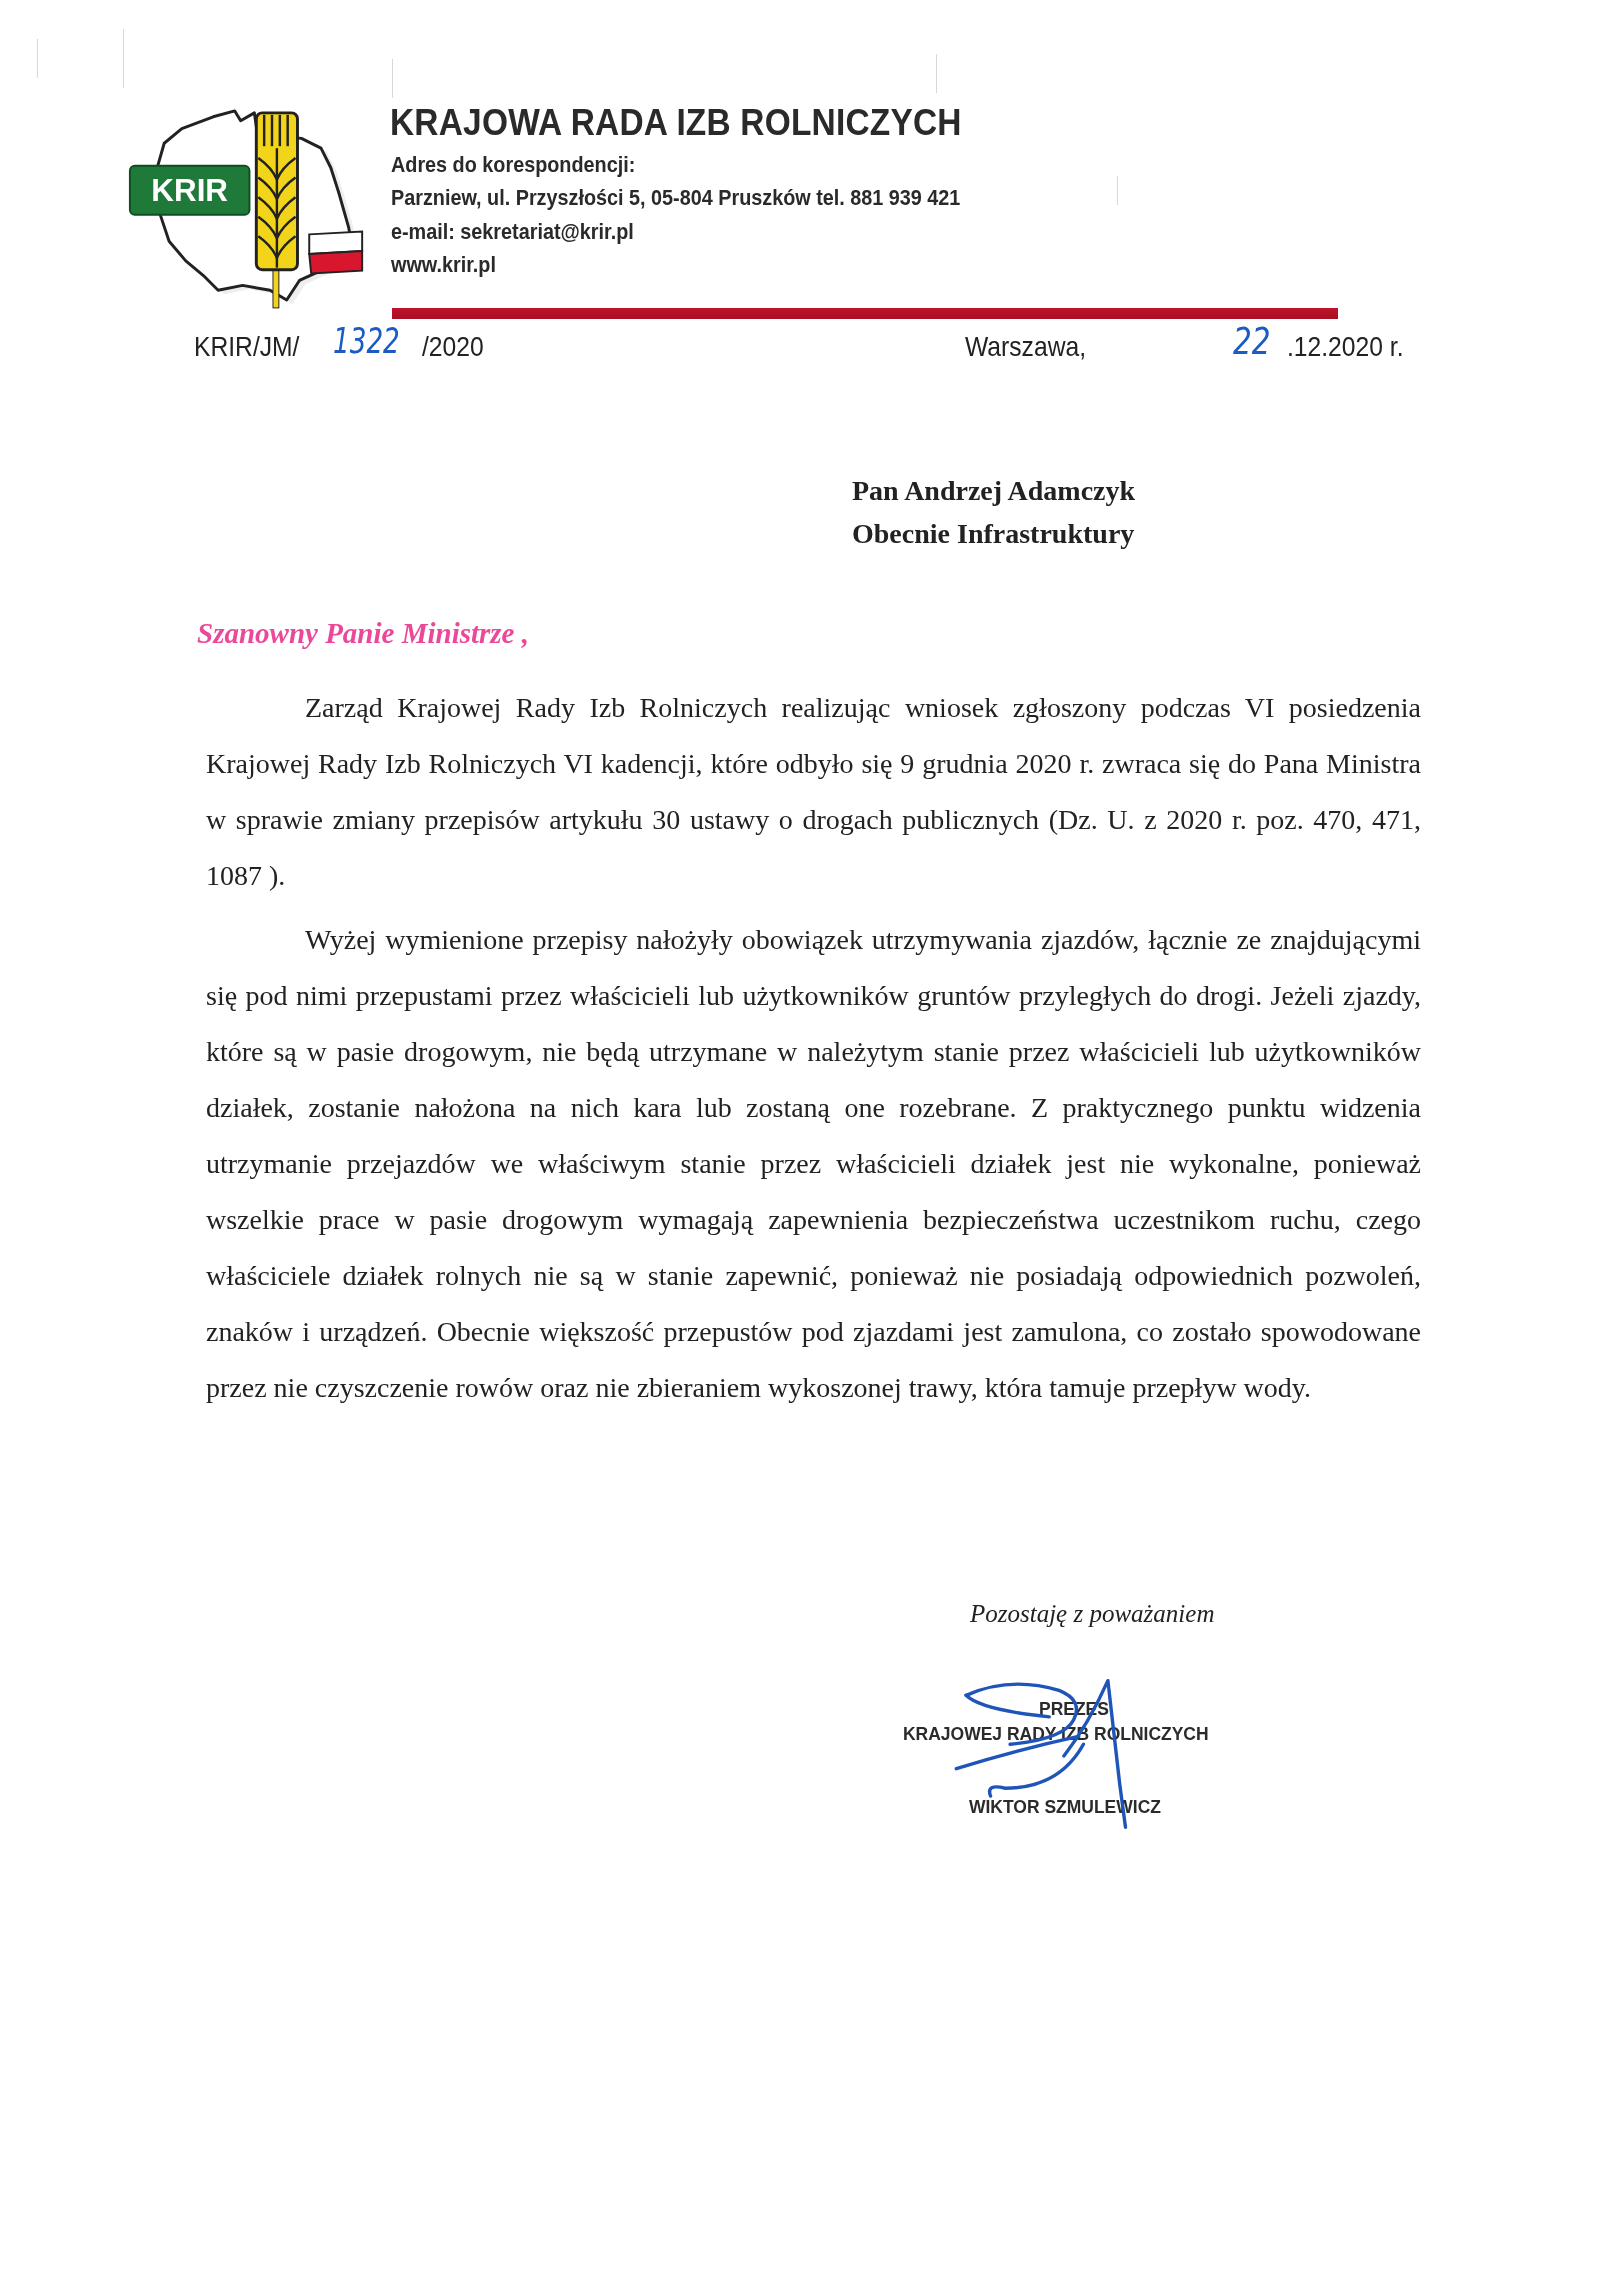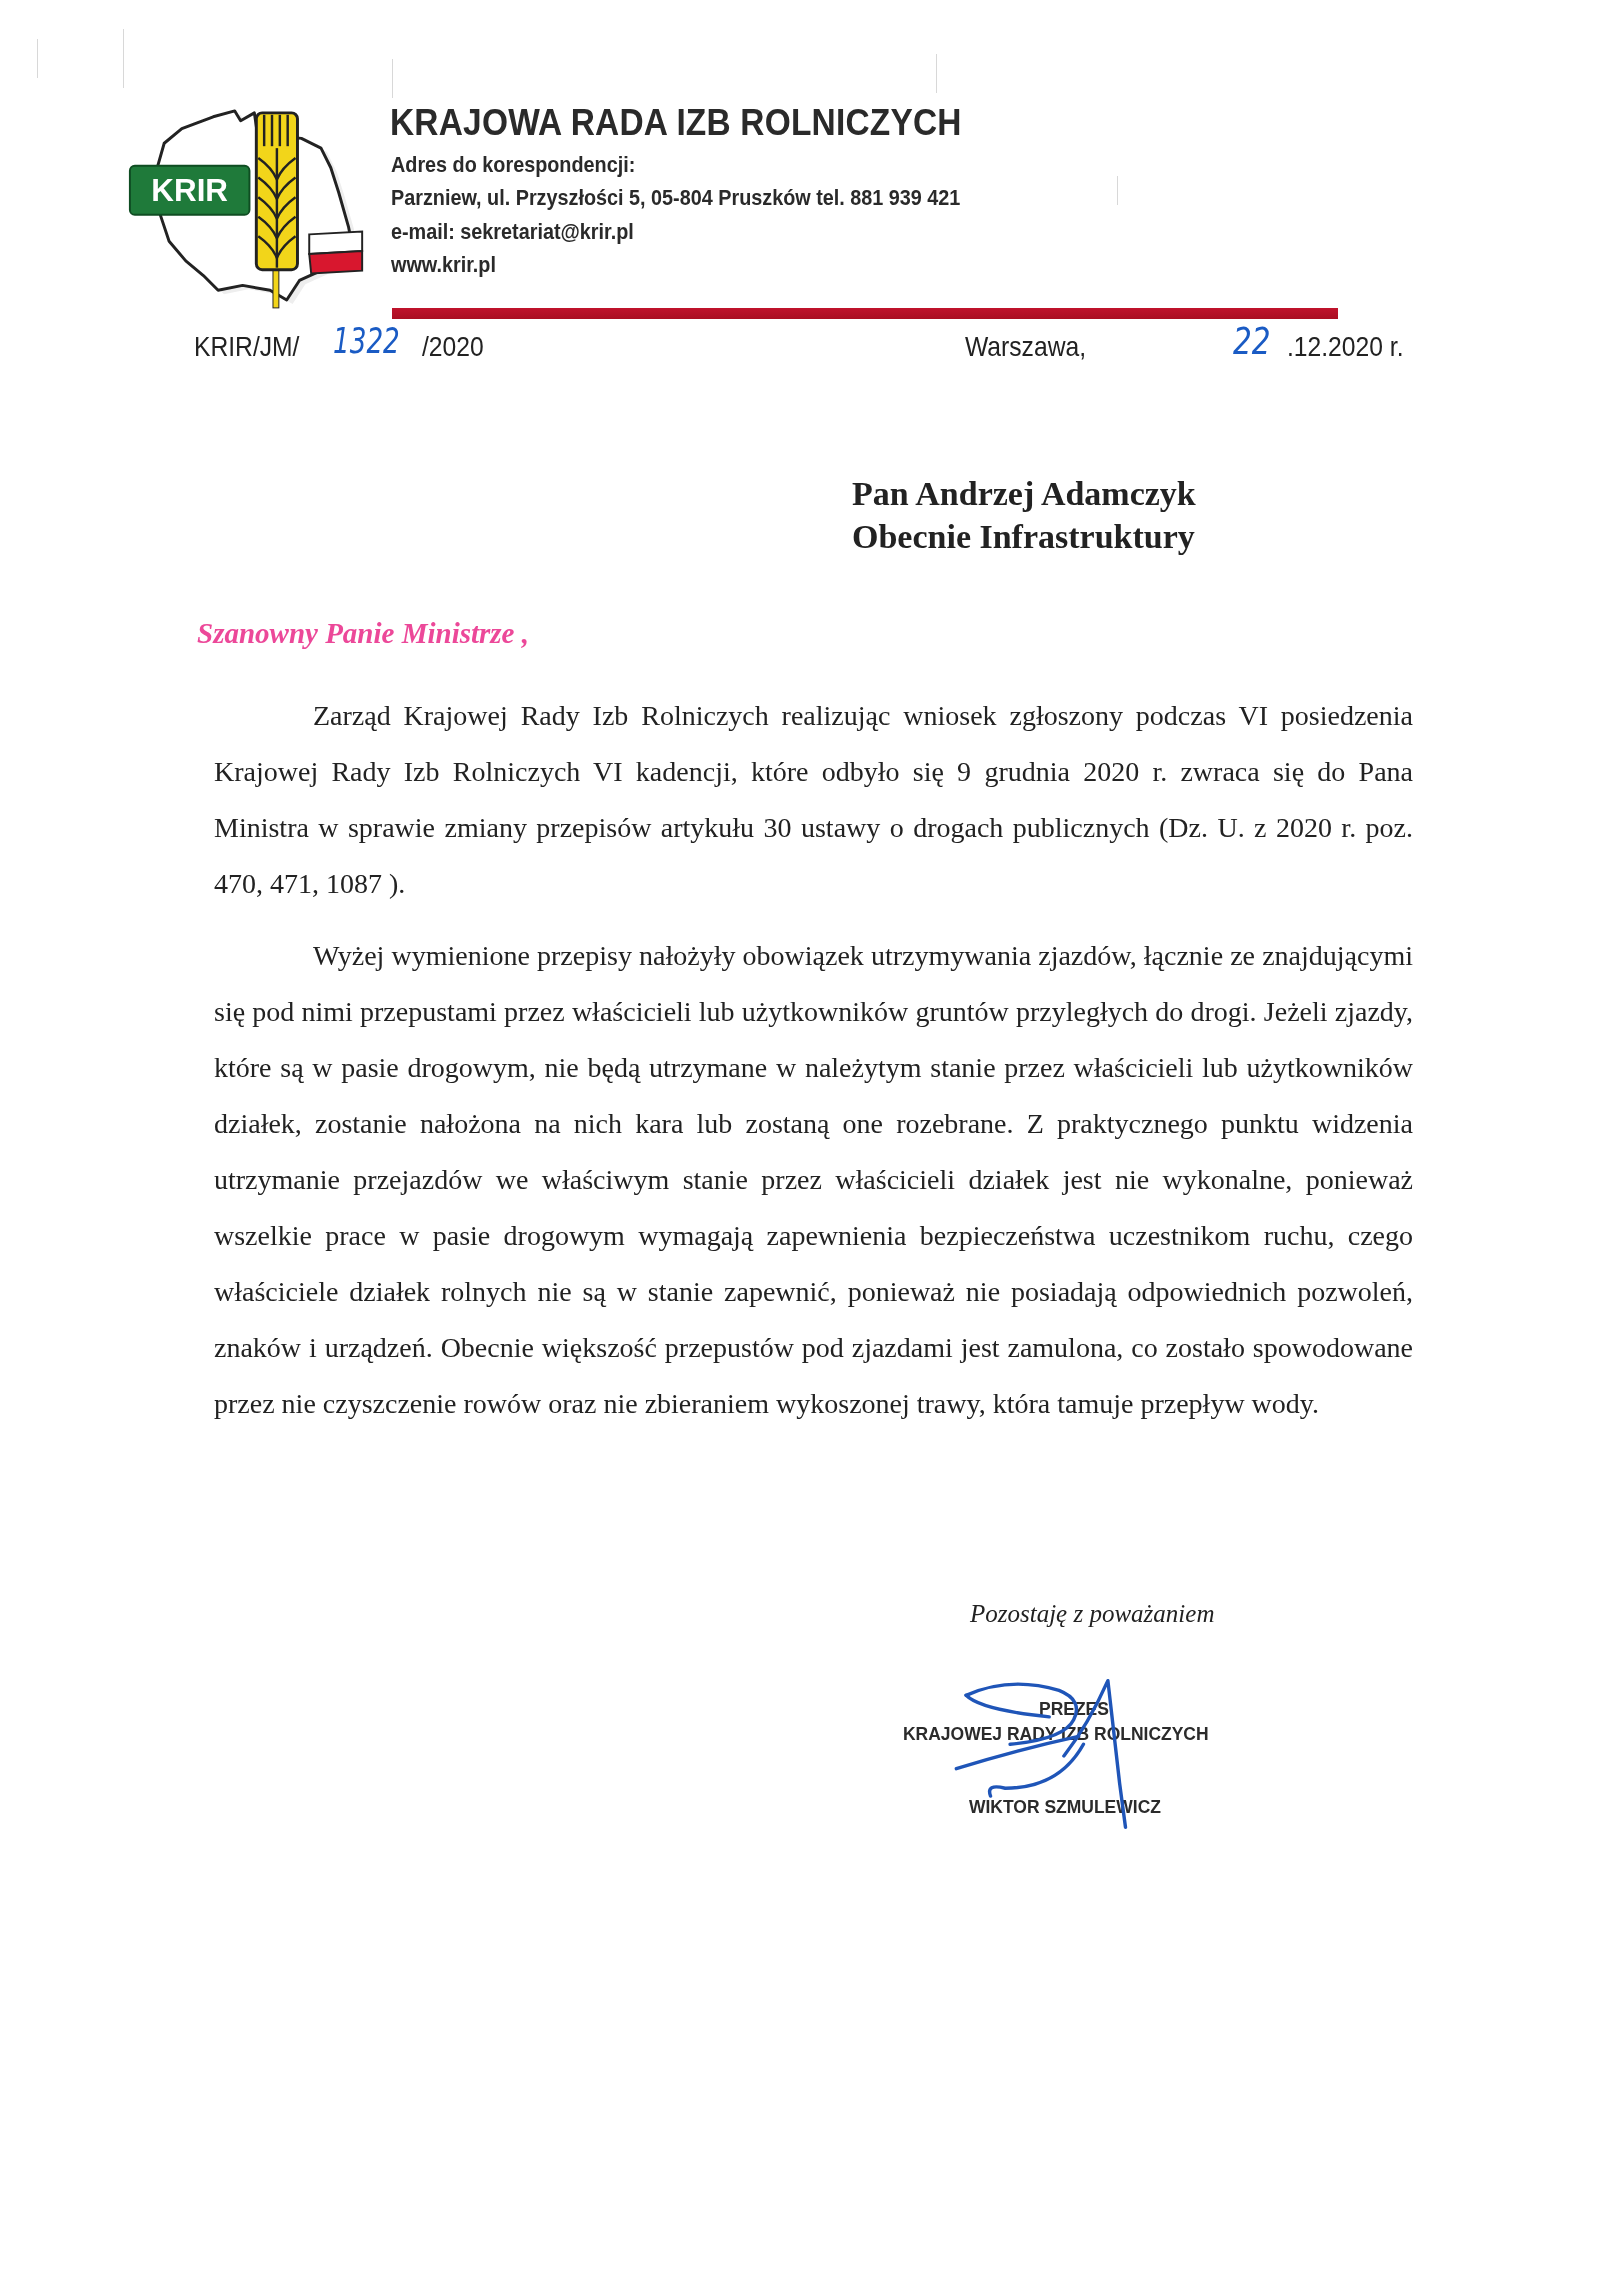--- a/index.html
+++ b/index.html
@@ -21,30 +21,30 @@
   
   .refline { top: 331px; font-size: 27.4px; color: #222; white-space: nowrap; transform: scaleX(0.9); transform-origin: left; }
   #ref-prefix { left: 194px; }
   #ref-number { left: 333px; top: 321px; font-family: "DejaVu Sans", sans-serif; font-style: italic; color: #1a5bc4; font-size: 35px; transform: scaleX(0.75); transform-origin: left; }
   #ref-suffix { left: 422px; }
   #place { left: 965px; }
   #date-day { left: 1233px; top: 320px; font-family: "DejaVu Sans", sans-serif; font-style: italic; color: #1a5bc4; font-size: 37px; transform: scaleX(0.8); transform-origin: left; }
   #date-rest { left: 1287px; }
 
   
-  .addressee { left: 852px; font-size: 34px; font-weight: bold; color: #222; white-space: nowrap; }
+  .addressee { left: 852px; font-size: 28px; font-weight: bold; color: #222; white-space: nowrap; }
   #addressee-name { top: 475px; }
   #addressee-title { top: 518px; }
 
   
   #salutation { left: 197px; top: 617px; font-size: 29px; font-weight: bold; font-style: italic; color: #ec4899; white-space: nowrap; text-align: right; }
 
   
   #body { left: 198px; top: 672px; width: 1231px; font-size: 28px; line-height: 56px; color: #222; text-align: justify; }
-  #body p { margin: 16px; text-indent: 99px; }
+  #body p { margin: 8px; text-indent: 99px; }
 
   #closing { left: 970px; top: 1600px; font-size: 25px; font-style: italic; color: #222; white-space: nowrap; }
 
   
   .sig { font-size: 19px; font-weight: bold; color: #2b2b2b; white-space: nowrap; transform: scaleX(0.92); }
   #sig-role { left: 1039px; top: 1698px; transform-origin: left; }
   #sig-org { left: 903px; top: 1723px; transform-origin: left; }
   #sig-name { left: 969px; top: 1796px; transform-origin: left; }
   #signature-scribble { left: 951px; top: 1666px; width: 216px; height: 176px; }
 

